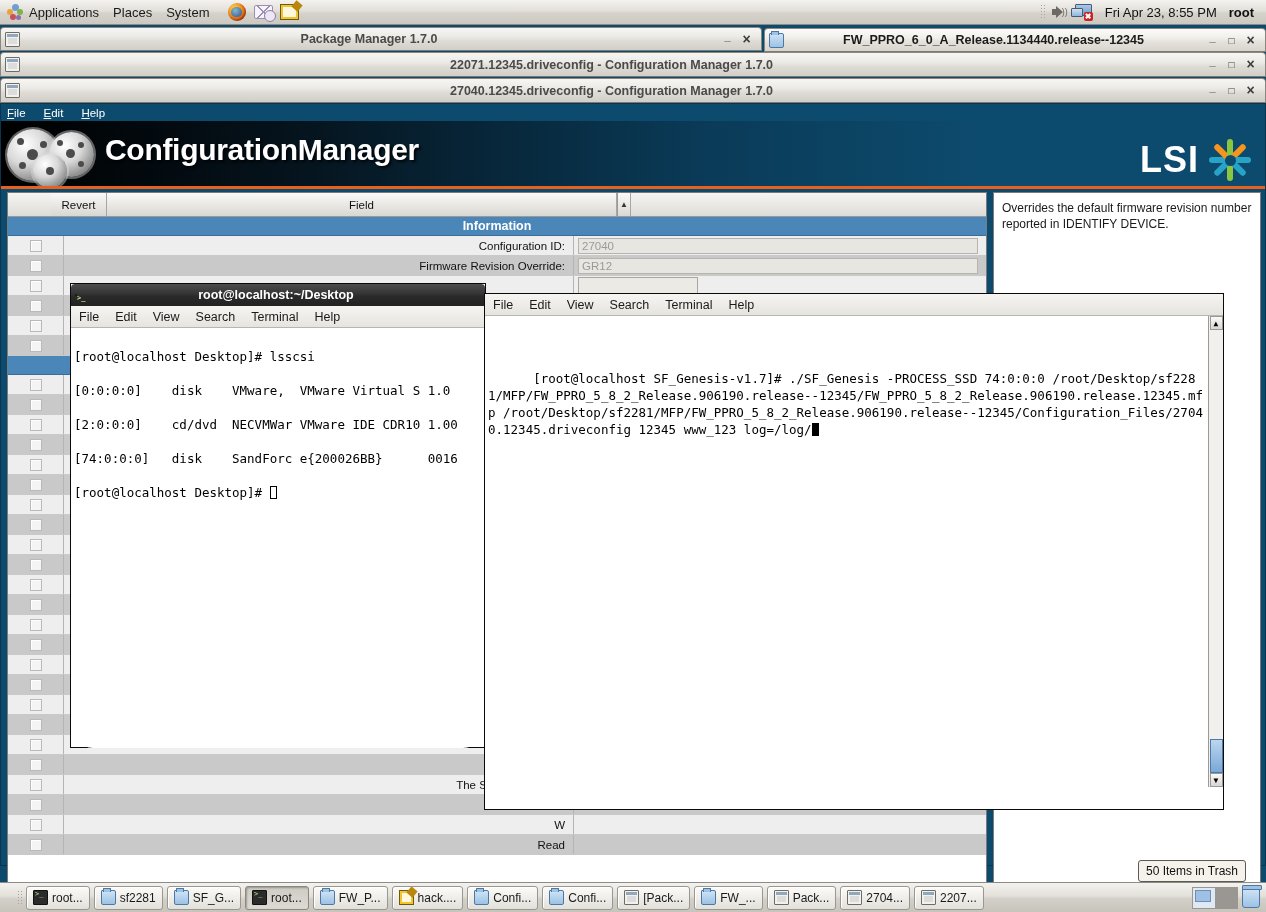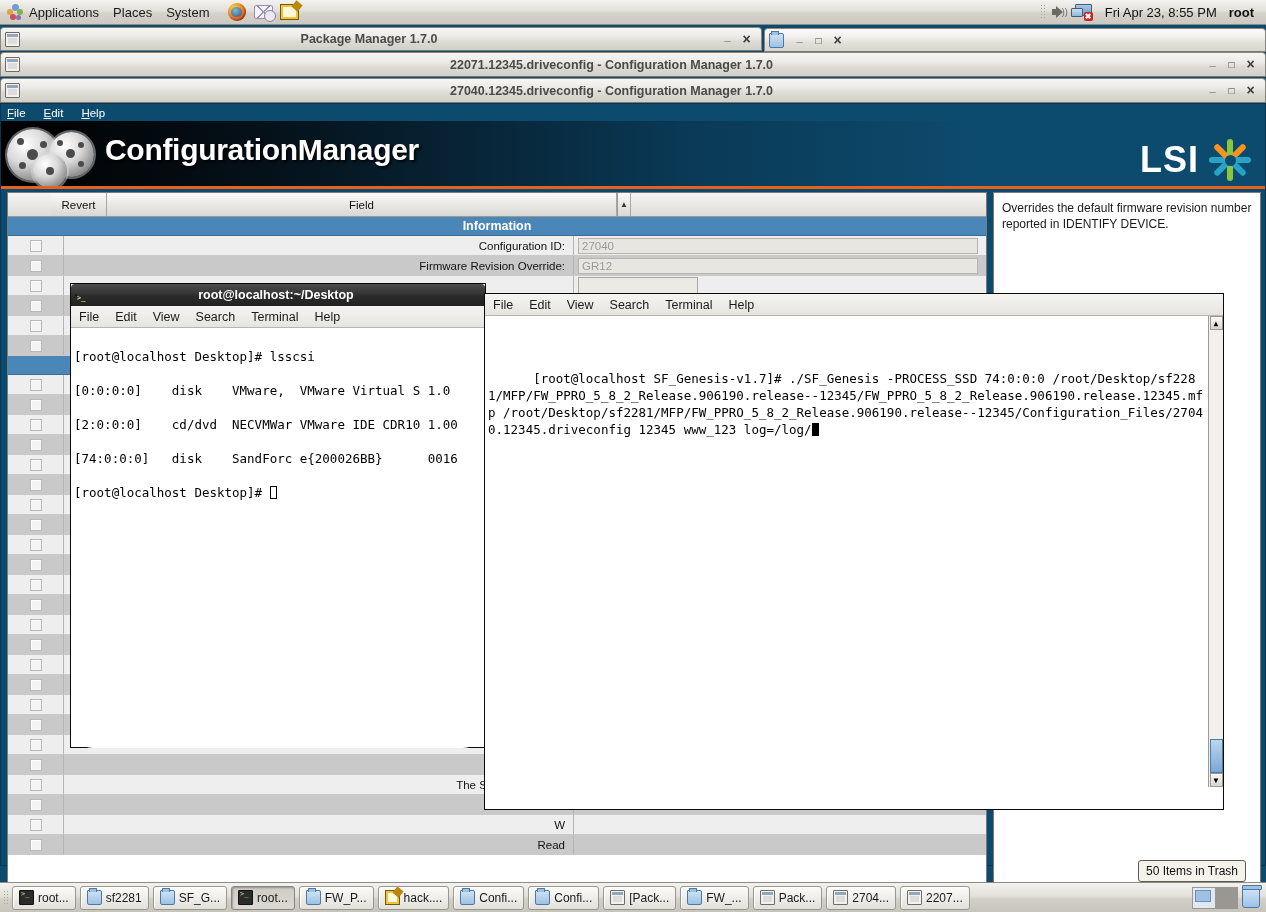--- a/index.html
+++ b/index.html
@@ -247,21 +247,21 @@
   #term-right { left:484px; top:293px; width:740px; height:517px; }
 
   
   #trash-tip { position:absolute; left:1138px; top:860px; height:22px;
     background:#f4f2ea; border:1px solid #5c5a55; border-radius:3px;
     font-size:12px; color:#111; display:flex;align-items:center; padding:0 7px; z-index:50;}
 
   
   #taskbar { position:absolute; left:0; bottom:0; width:1266px; height:30px;
     background:linear-gradient(to bottom,#f4f2ef 0%,#e3e0da 45%,#d3d0c9 55%,#c7c4bc 100%);
-    border-top:1px solid #8e8b84; display:flex; align-items:center; padding-left:3px; }
+    border-top:1px solid #8e8b84; display:flex; align-items:center; padding-left:17px; }
   .tbtn { height:24px; background:linear-gradient(to bottom,#fcfbf9,#e2e0da);
     border:1px solid #9a9791; border-radius:3px; display:flex;align-items:center; gap:4px;
     padding:0 6px; margin-right:4px; font-size:12px; color:#1a1a1a; max-width:84px; overflow:hidden;
     white-space:nowrap; box-shadow: inset 1px 1px 0 #fff; }
   .tbtn.pressed { background:linear-gradient(to bottom,#cfccc5,#dddad3);
      box-shadow: inset 1px 1px 2px rgba(0,0,0,.28); border-color:#8b8882; }
   .tbtn .ti { width:15px;height:15px;flex:0 0 15px; }
   #tb-right { margin-left:auto; display:flex; align-items:center; gap:4px; padding-right:6px;}
   .wsswitch { width:46px;height:22px;border:1px solid #9a9791; display:flex;
      background:#a8a5a0; }
@@ -324,20 +324,21 @@
   <span class="t-icon ico-window"></span>
   <span class="t-label">Package Manager 1.7.0</span>
   <span class="t-btns">
     <span class="tb min"></span>
     <span class="tb close"></span>
   </span>
 </div>
 
 <div id="win-fw" class="win-title active">
   <span class="t-icon ico-folder"></span>
+  <span class="t-label">FW_PPRO_6_0_A_Release.1134440.release--12345</span>
   <span class="t-btns">
     <span class="tb min"></span>
     <span class="tb max"></span>
     <span class="tb close"></span>
   </span>
 </div>
 
 <div id="win-22071" class="win-title">
   <span class="t-icon ico-window"></span>
   <span class="t-label">22071.12345.driveconfig - Configuration Manager 1.7.0</span>

